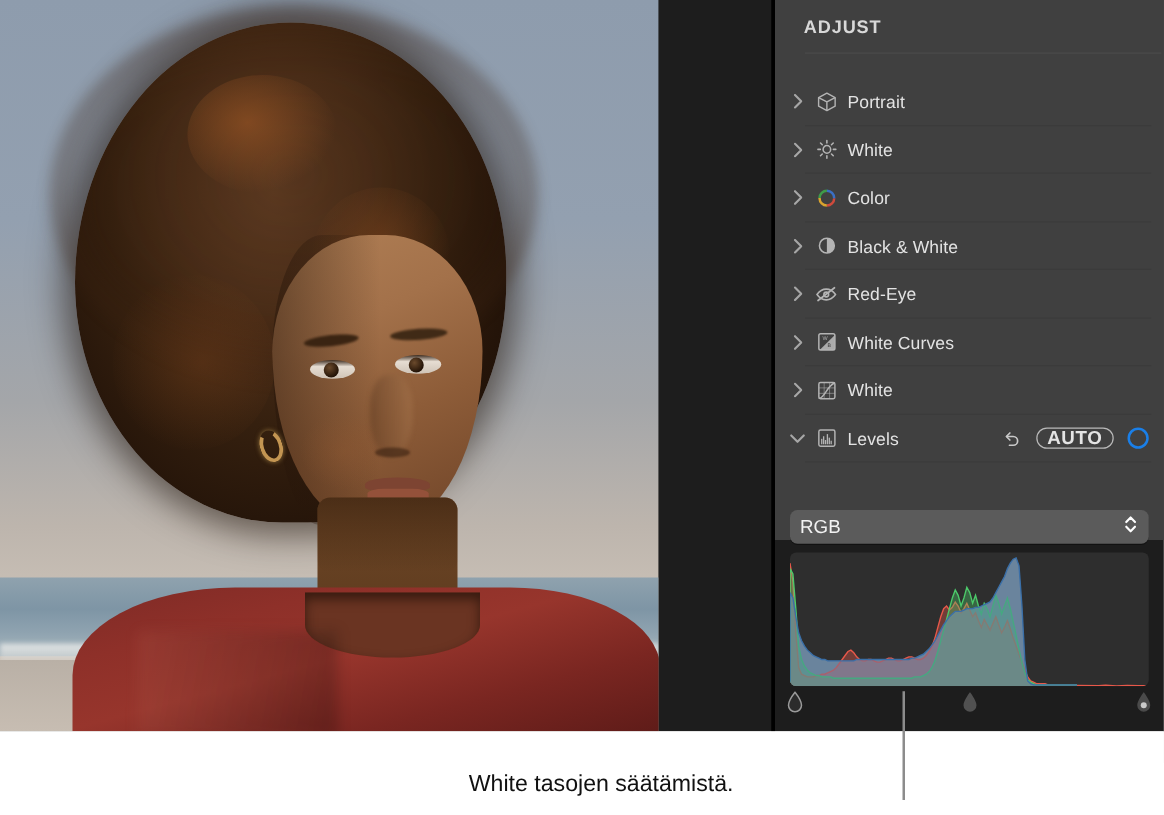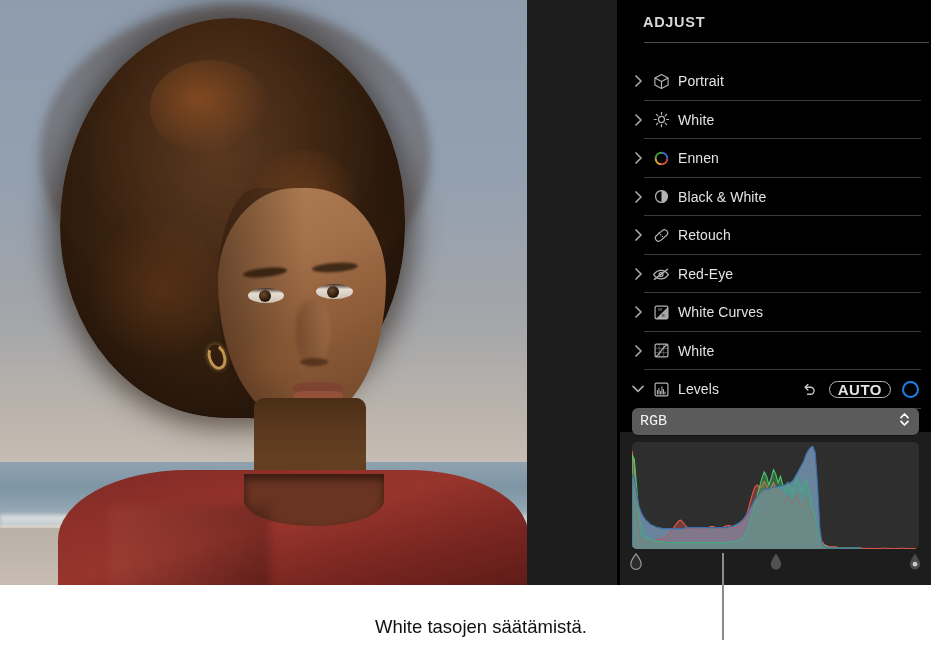--- a/index.html
+++ b/index.html
@@ -85,21 +85,21 @@
                   border-radius:0 0 50% 50%; background:#6a3422;
                   box-shadow:inset 0 5px 9px rgba(20,8,4,.6); }
   .shirt-fold { position:absolute; left:110px; top:505px; width:160px; height:85px;
                 background:linear-gradient(100deg,rgba(255,180,150,.07),rgba(0,0,0,.22)); filter:blur(5px); }
 
   
   .right-col { position:absolute; left:527px; top:0; width:404px; height:585px; background:#1d1d1d; }
   .divider-v { position:absolute; left:617px; top:0; width:3px; height:585px; background:#000; }
 
   
-  .inspector { position:absolute; left:620px; top:0; width:311px; height:432px; background:#000000; }
+  .inspector { position:absolute; left:620px; top:0; width:311px; height:432px; background:#404040; }
 
   .panel-title { position:absolute; left:23px; top:14px; font-size:14.5px; font-weight:bold;
                  letter-spacing:.7px; color:#d8d8d8; }
   .title-rule { position:absolute; left:24px; top:42px; width:285px; height:1px; background:#4a4a4a; }
 
   .rows { position:absolute; left:0; top:62px; width:311px; }
   .row { position:relative; height:38.5px; display:flex; align-items:center; padding-left:8px; }
   .row + .row::before,
   .row::after { content:""; }
   .row-sep { position:absolute; left:24px; right:10px; bottom:0; height:1px; background:#3b3b3b; }
@@ -113,21 +113,21 @@
   .row-ctrls { position:absolute; right:12px; top:0; height:38.5px; display:flex; align-items:center; gap:11px; }
   .reset-btn { width:18px; height:18px; color:#c9c9c9; display:flex; align-items:center; justify-content:center; }
   .auto-btn { height:17px; padding:0 8px; border:1px solid #b9b9b9; border-radius:9px;
               color:#e4e4e4; font-size:15px; font-weight:bold; letter-spacing:.5px;
               display:flex; align-items:center; justify-content:center; }
   .blue-ring { width:17px; height:17px; border-radius:50%; border:2px solid #1a7fe8; }
 
   
   .levels-body { position:absolute; left:0; top:408px; width:311px; }
   .popup { position:relative; margin:0 12px; height:27px; background:#5b5b5b; border-radius:6px;
-           display:flex; align-items:center; padding:0 8px; box-shadow:0 1px 0 rgba(0,0,0,.35);font-family:Liberation Mono, monospace; }
+           display:flex; align-items:center; padding:0 8px; box-shadow:0 1px 0 rgba(0,0,0,.35); }
   .popup-label { font-size:15px; color:#f2f2f2; }
   .popup-arrows { position:absolute; right:9px; top:50%; transform:translateY(-50%); color:#ffffff; }
 
   .hist-wrap { position:relative; margin:7px 12px 0 12px; height:107px; background:#2e2e2e;
                border-radius:5px; overflow:hidden; }
   .hist-wrap svg { display:block; width:100%; height:100%; }
 
   .slider-track { position:relative; margin:0 12px; height:26px; }
   .handle { position:absolute; top:4px; width:14px; height:18px; transform:translateX(-50%); }
   .handle svg { display:block; }
@@ -229,55 +229,40 @@
               </svg>
           </span>
           <span class="ricon">
             <svg width="17" height="17" viewBox="0 0 18 18" fill="none" stroke-width="2.1">
               <circle cx="9" cy="9" r="6.2" stroke="#cf4a3c" stroke-dasharray="9.7 29.2" stroke-dashoffset="0"></circle>
               <circle cx="9" cy="9" r="6.2" stroke="#d9a32e" stroke-dasharray="9.7 29.2" stroke-dashoffset="-9.7"></circle>
               <circle cx="9" cy="9" r="6.2" stroke="#3f9b49" stroke-dasharray="9.7 29.2" stroke-dashoffset="-19.4"></circle>
               <circle cx="9" cy="9" r="6.2" stroke="#3a6fc4" stroke-dasharray="9.7 29.2" stroke-dashoffset="-29.1"></circle>
             </svg>
           </span>
-          <span class="rlabel">Ennen</span>
+          <span class="rlabel">Color</span>
           <div class="row-sep"></div>
         </div>
 
         <div class="row">
           <span class="chev">
             <svg width="7" height="12" viewBox="0 0 7 12">
                 <path d="M1 1l5 5-5 5" fill="none" stroke="currentColor" stroke-width="1.7" stroke-linecap="round" stroke-linejoin="round"></path>
               </svg>
           </span>
           <span class="ricon">
             <svg width="17" height="17" viewBox="0 0 18 18">
               <circle cx="9" cy="9" r="6.3" fill="none" stroke="currentColor" stroke-width="1.3"></circle>
               <path d="M9 2.7a6.3 6.3 0 0 1 0 12.6z" fill="currentColor"></path>
             </svg>
           </span>
           <span class="rlabel">Black &amp; White</span>
           <div class="row-sep"></div>
         </div>
 
-        <div class="row">
-          <span class="chev">
-            <svg width="7" height="12" viewBox="0 0 7 12">
-                <path d="M1 1l5 5-5 5" fill="none" stroke="currentColor" stroke-width="1.7" stroke-linecap="round" stroke-linejoin="round"></path>
-              </svg>
-          </span>
-          <span class="ricon">
-            <svg width="17" height="17" viewBox="0 0 18 18" fill="none" stroke="currentColor" stroke-width="1.25" stroke-linejoin="round">
-              <rect x="1.6" y="5.6" width="14.8" height="6.8" rx="3.4" transform="rotate(-41 9 9)"></rect>
-              <path d="M6.4 6.4l5.2 5.2" stroke-dasharray="0.1 2.4" stroke-linecap="round" stroke-width="1.5"></path>
-            </svg>
-          </span>
-          <span class="rlabel">Retouch</span>
-          <div class="row-sep"></div>
-        </div>
 
         <div class="row">
           <span class="chev">
             <svg width="7" height="12" viewBox="0 0 7 12">
                 <path d="M1 1l5 5-5 5" fill="none" stroke="currentColor" stroke-width="1.7" stroke-linecap="round" stroke-linejoin="round"></path>
               </svg>
           </span>
           <span class="ricon">
             <svg width="18" height="18" viewBox="0 0 18 18" fill="none" stroke="currentColor" stroke-width="1.25" stroke-linecap="round">
               <path d="M1.6 9.6s3-4.3 7.4-4.3 7.4 4.3 7.4 4.3-3 4.3-7.4 4.3S1.6 9.6 1.6 9.6z"></path>

